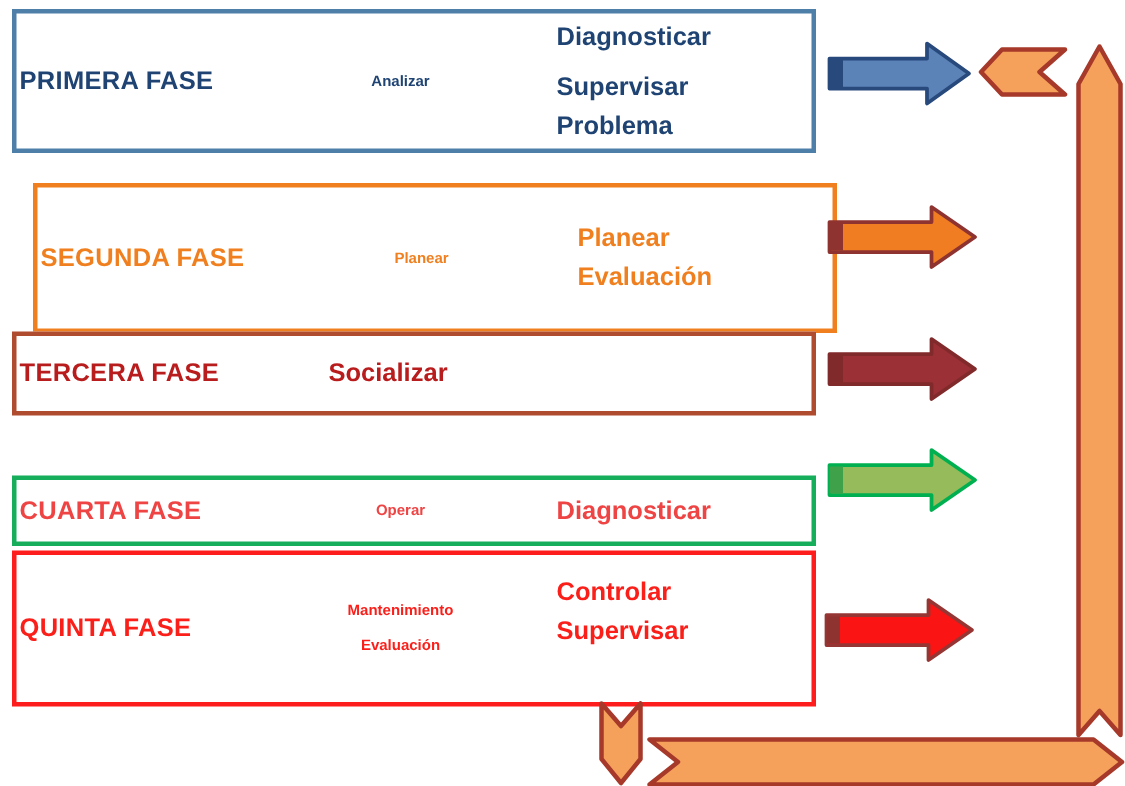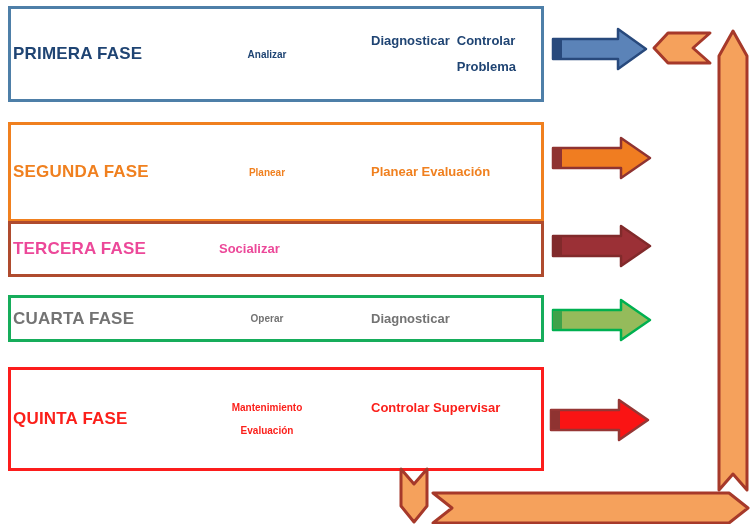--- a/index.html
+++ b/index.html
@@ -5,64 +5,64 @@
   html,body{margin:0;padding:0;background:#fff;}
   #canvas{
     position:relative;width:750px;height:524px;background:#fff;overflow:hidden;
     font-family:"Liberation Sans", sans-serif;font-weight:bold;
   }
   .phase-box{
     position:absolute;left:8px;width:536px;box-sizing:border-box;
     border:3px solid #888;background:#fff;display:flex;align-items:center;
   }
   .box1{top:6px;height:96px;}
-  .box2{top:122px;height:100px;}
+  .box2{top:122px;height:100px;margin-left:14px;}
   .box3{top:221px;height:56px;}
   .box4{top:295px;height:47px;}
   .box5{top:367px;height:104px;}
   .col-title{width:178px;padding-left:2px;font-size:17px;letter-spacing:.2px;flex-shrink:0;}
   .col-action{width:152px;text-align:center;font-size:10px;display:flex;flex-direction:column;gap:12px;flex-shrink:0;}
-  .col-outcome{margin-left:28px;width:150px;font-size:13px;line-height:26px;display:flex;flex-direction:row;gap:7px;}
+  .col-outcome{margin-left:28px;width:150px;font-size:17px;line-height:26px;display:flex;flex-direction:column;gap:7px;}
   .box5 .col-outcome{transform:translateY(-11px);}
   #overlay{position:absolute;left:0;top:0;width:750px;height:524px;pointer-events:none;}
 </style>
 </head>
 <body>
 
 <div id="canvas">
 
   <div class="phase-box box1" style="border-color: rgb(78, 127, 168); color: rgb(31, 68, 115);">
     <div class="col-title">PRIMERA FASE</div>
     <div class="col-action">
       <div>Analizar</div>
     </div>
     <div class="col-outcome">
       <div>Diagnosticar</div>
-      <div>Controlar Problema</div>
+      <div>Supervisar Problema</div>
     </div>
   </div>
 
   <div class="phase-box box2" style="border-color: rgb(240, 128, 31); color: rgb(240, 128, 31);">
     <div class="col-title">SEGUNDA FASE</div>
     <div class="col-action">
       <div>Planear</div>
     </div>
     <div class="col-outcome">
       <div>Planear Evaluación</div>
     </div>
   </div>
 
-  <div class="phase-box box3" style="border-color: rgb(175, 75, 46); color: #ec4899;">
+  <div class="phase-box box3" style="border-color: rgb(175, 75, 46); color: #b91c1c;">
     <div class="col-title">TERCERA FASE</div>
     <div class="col-outcome">
       <div>Socializar</div>
     </div>
   </div>
 
-  <div class="phase-box box4" style="border-color: rgb(22, 173, 91); color: #737373;">
+  <div class="phase-box box4" style="border-color: rgb(22, 173, 91); color: #ef4444; margin-top: 22px;">
     <div class="col-title">CUARTA FASE</div>
     <div class="col-action">
       <div>Operar</div>
     </div>
     <div class="col-outcome">
       <div>Diagnosticar</div>
     </div>
   </div>
 
   <div class="phase-box box5" style="border-color: rgb(252, 29, 28); color: rgb(251, 31, 26);">

